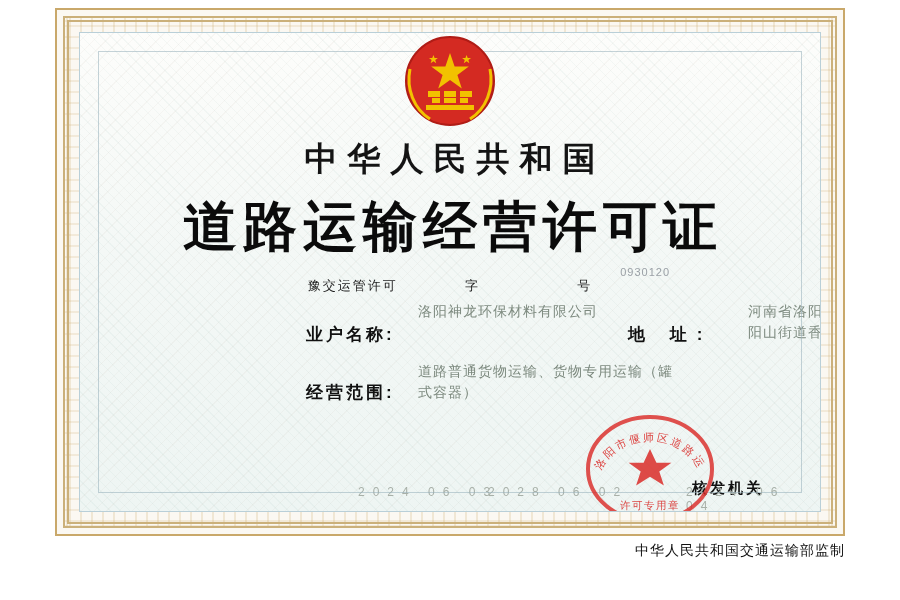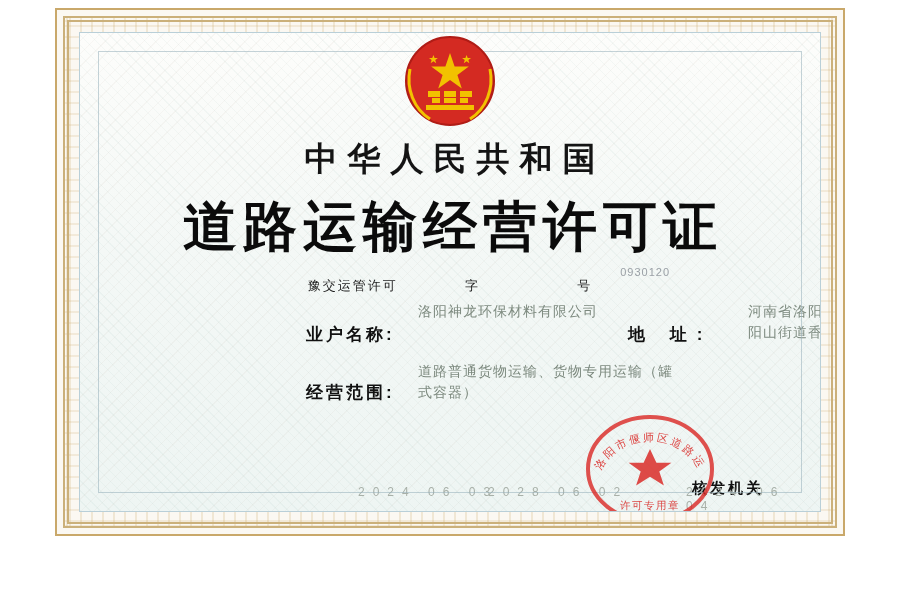--- a/index.html
+++ b/index.html
@@ -204,14 +204,15 @@
 
       <div class="valid-lbl">证件有效期:</div>
       <div class="ymd" id="ymd1">年 月 日</div>
       <div id="to">至</div>
       <div class="ymd" id="ymd2">年 月 日</div>
       <div class="ymd" id="ymd3">年 月 日</div>
 
     </div>
   </div>
 
+  <div class="footer">中华人民共和国交通运输部监制</div>
 
 </div>
 
 </body></html>

